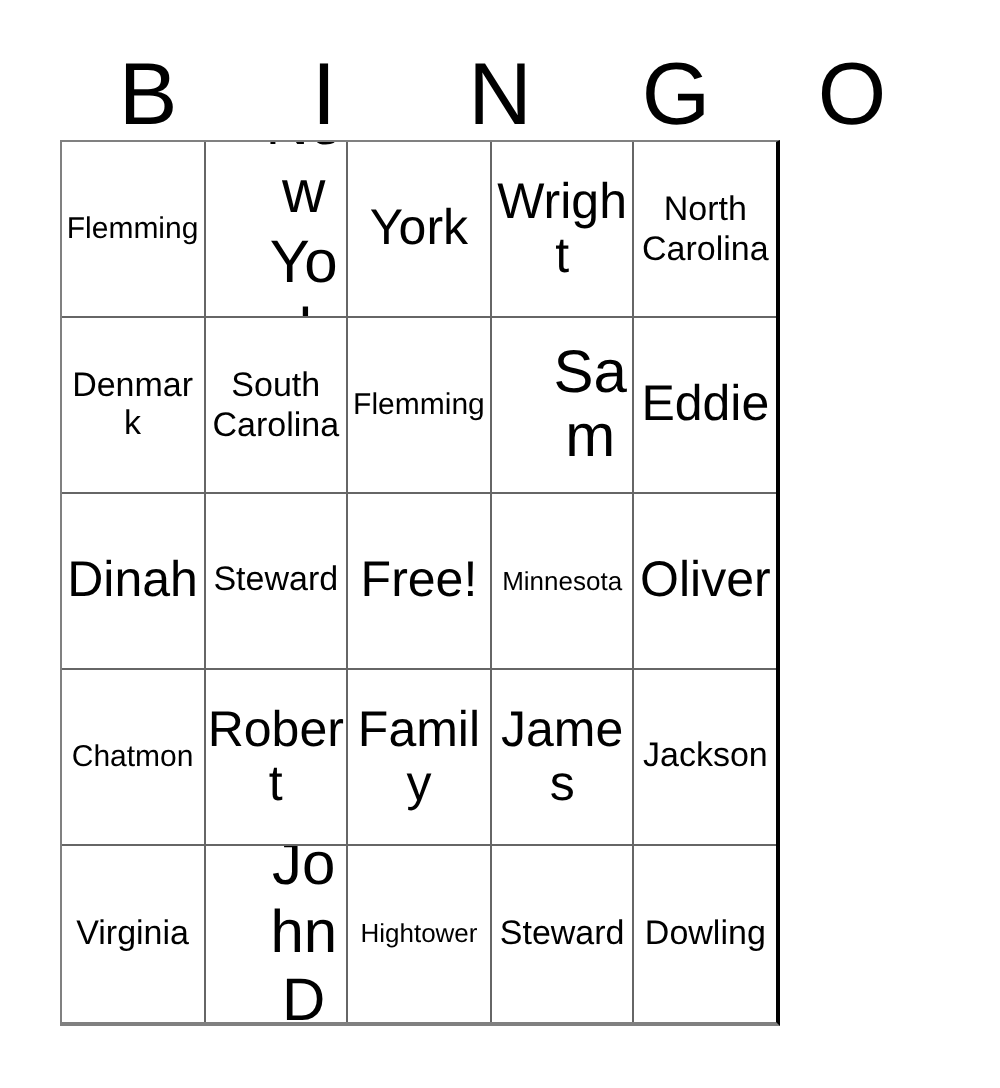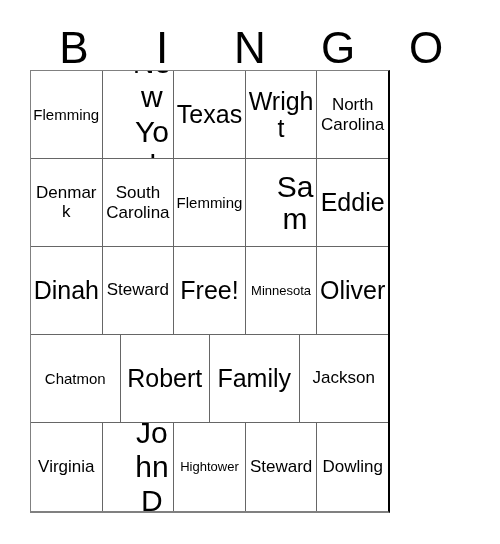--- a/index.html
+++ b/index.html
@@ -115,21 +115,21 @@
 
   <div id="grid">
       <div class="grid-row">
         <div class="cell t-sm">
           <span class="cell-text">Flemming</span>
         </div>
         <div class="cell t-xxl wrap2">
           <span class="cell-text">New York</span>
         </div>
         <div class="cell t-xl">
-          <span class="cell-text">Texas</span>
+          <span class="cell-text">York</span>
         </div>
         <div class="cell t-xl">
           <span class="cell-text">Wright</span>
         </div>
         <div class="cell t-md wrap2">
           <span class="cell-text">North Carolina</span>
         </div>
       </div>
       <div class="grid-row">
         <div class="cell t-md">
@@ -168,20 +168,23 @@
       <div class="grid-row">
         <div class="cell t-sm">
           <span class="cell-text">Chatmon</span>
         </div>
         <div class="cell t-xl">
           <span class="cell-text">Robert</span>
         </div>
         <div class="cell t-xl">
           <span class="cell-text">Family</span>
         </div>
+        <div class="cell t-xl">
+          <span class="cell-text">James</span>
+        </div>
         <div class="cell t-md">
           <span class="cell-text">Jackson</span>
         </div>
       </div>
       <div class="grid-row">
         <div class="cell t-md">
           <span class="cell-text">Virginia</span>
         </div>
         <div class="cell t-xxl wrap2">
           <span class="cell-text">John D</span>

